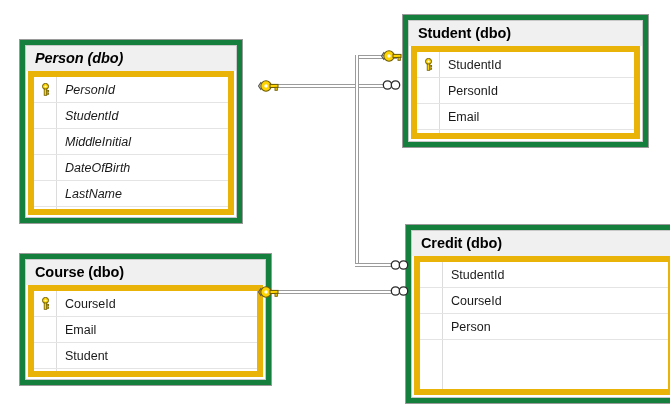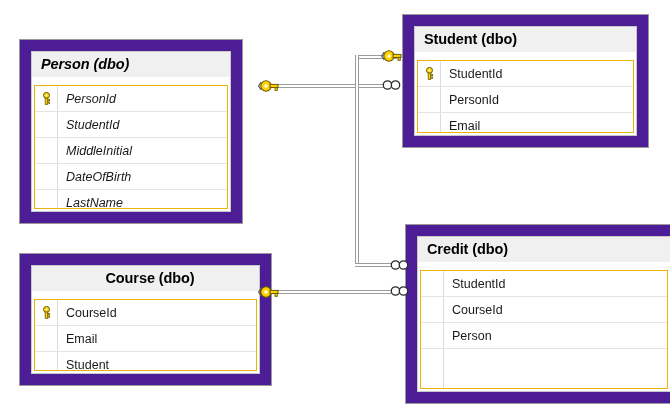--- a/index.html
+++ b/index.html
@@ -9,23 +9,23 @@
     font-family:"Liberation Sans", sans-serif;
     overflow:hidden;
     position:relative;
   }
   #canvas{position:absolute;left:0;top:0;width:670px;height:420px;}
 
   
   .entity{
     position:absolute;
     box-sizing:border-box;
-    background:#4c1d95;
+    background:#15803d;
     border:1px solid #9a9a9a;
-    padding:11px;
+    padding:5px;
     z-index:5;
   }
   .entity-inner{
     box-sizing:border-box;
     width:100%;height:100%;
     border:1px solid #c8c8c8;
     background:#ffffff;
     display:flex;flex-direction:column;
   }
   .entity-header{
@@ -34,22 +34,22 @@
     font-size:14.5px;
     color:#000000;
     padding:3px 0 4px 9px;
     letter-spacing:-0.1px;
     flex:0 0 auto;
     line-height:18px;
   }
   .entity-body{
     flex:1 1 auto;
     box-sizing:border-box;
-    margin:8px 2px 2px 2px;
-    border:1px solid #eab308;
+    margin:0 2px 2px 2px;
+    border:6px solid #eab308;
     background:#ffffff;
     position:relative;
     overflow:hidden;
   }
   
   .gutter-line{
     position:absolute;
     left:22px;top:0;bottom:0;
     width:1px;background:#dcdcdc;
   }
@@ -233,21 +233,21 @@
           <div class="col-name">Email</div>
         </div>
         <div class="col-row filler">
           <div class="col-gutter"></div>
           <div class="col-name"></div>
         </div>
       </div>
     </div>
   </div>
 
-  <div class="entity" id="t-course" style="left:19px;top:253px;width:253px;height:133px;text-align:center;">
+  <div class="entity" id="t-course" style="left:19px;top:253px;width:253px;height:133px;">
     <div class="entity-inner">
       <div class="entity-header">Course (dbo)</div>
       <div class="entity-body">
         <div class="gutter-line"></div>
 
         <div class="col-row">
           <div class="col-gutter">
             <svg class="key-v" viewBox="0 0 11 13">
               <circle cx="5.5" cy="3.4" r="3" fill="#FFD400" stroke="#6b5a00" stroke-width="1"></circle>
               <circle cx="5.5" cy="3.4" r="1" fill="#ffffff"></circle>

